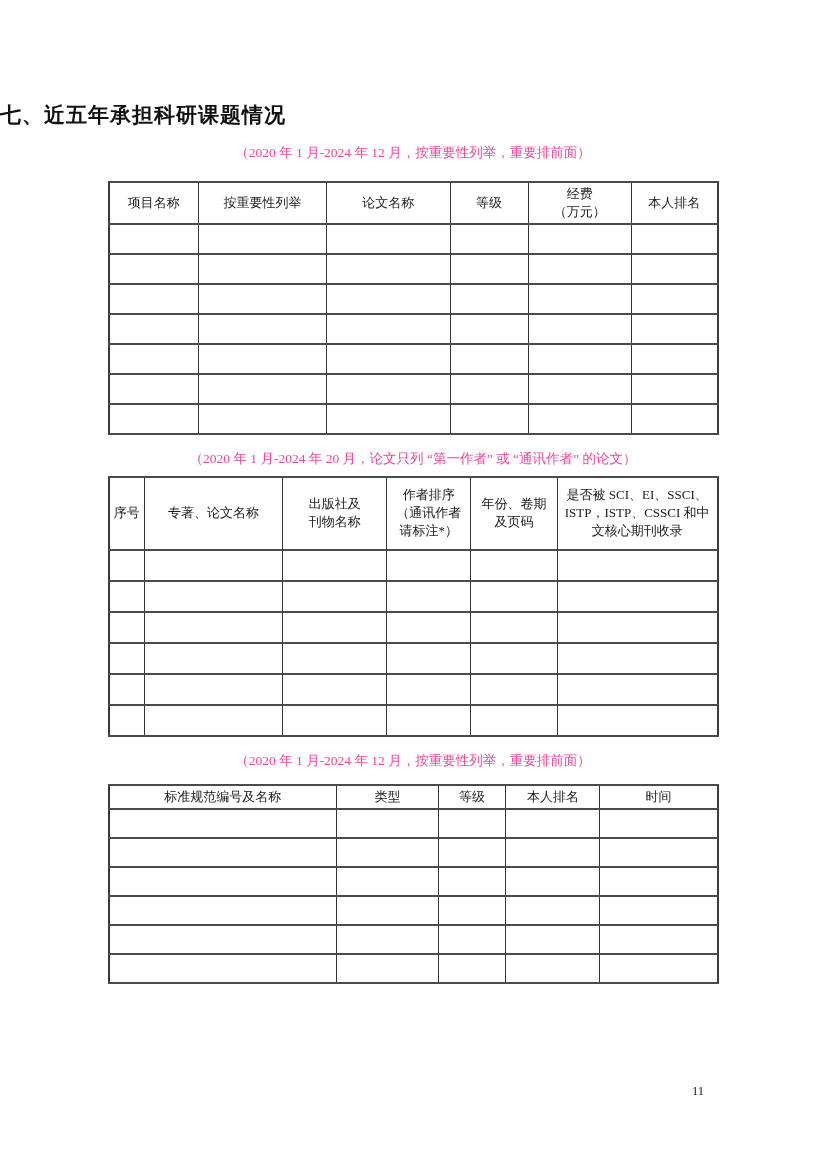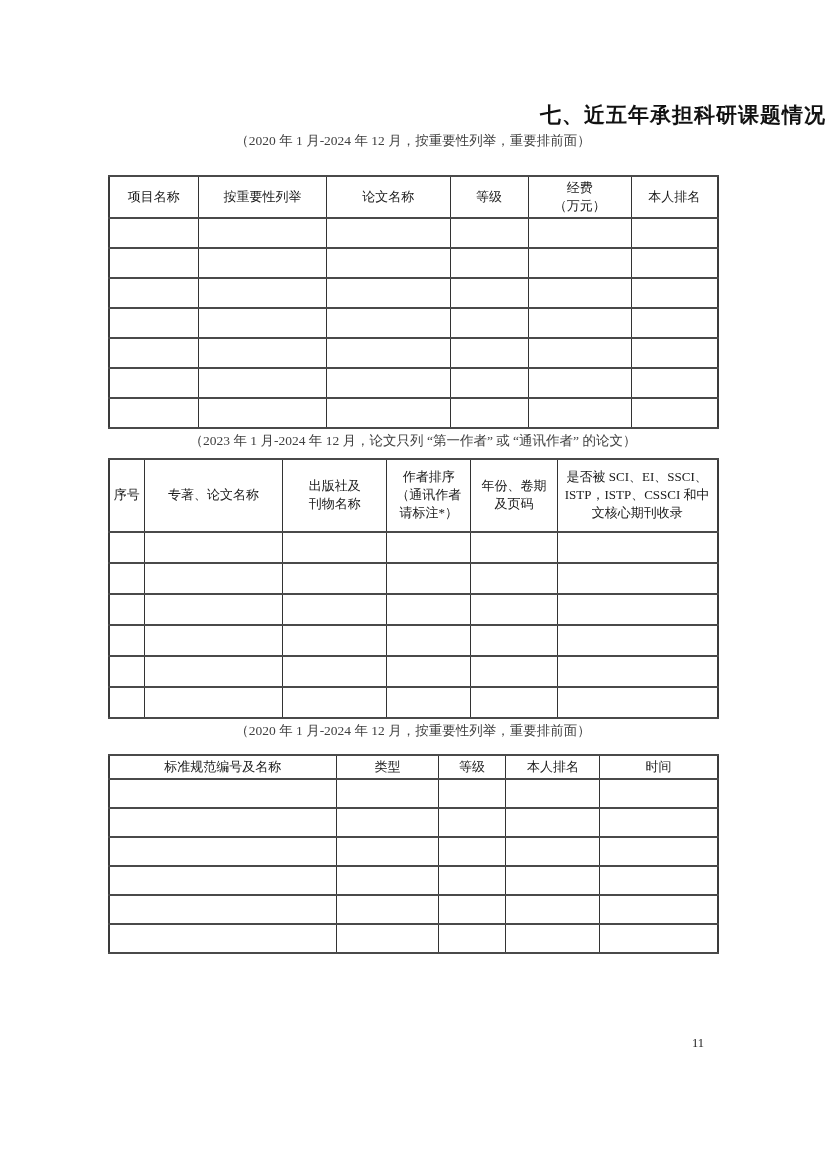--- a/index.html
+++ b/index.html
@@ -12,30 +12,30 @@
     background: #ffffff;
     color: #1a1a1a;
     font-family: "Liberation Serif", "DejaVu Serif", serif;
     overflow: hidden;
   }
   .section-title {
     font-family: "Liberation Sans", "DejaVu Sans", sans-serif;
     font-weight: 700;
     font-size: 21px;
     line-height: 28px;
-    text-align: right;
+    text-align: left;
     letter-spacing: 1px;
     color: #111111;
   }
   .section-subtitle {
     font-size: 13.5px;
     line-height: 20px;
     text-align: center;
-    color: #404040;
-    margin-top: 2px;
+    color: #ec4899;
+    margin-top: 14px;
   }
   .sec-7 .section-title { padding-top: 101px; }
   table {
     width: 611px;
     margin: 0 auto;
     border-collapse: collapse;
     table-layout: fixed;
     border: 2px solid #3a3a3a;
   }
   th, td {
@@ -48,21 +48,21 @@
   th {
     font-weight: normal;
     font-size: 13px;
     line-height: 1.38;
     text-align: center;
     vertical-align: middle;
     white-space: pre-line;
     padding: 2px 3px;
     color: #1a1a1a;
   }
-  .table-1 { margin-top: 24px; padding-left: 45px; }
+  .table-1 { margin-top: 18px; padding-left: 45px; }
   .table-1 th { height: 37px; }
   .table-1 td { height: 30px; }
   .table-2 { margin-top: 7px; }
   .table-2 th { height: 73px; }
   .table-2 td { height: 31px; }
   .table-3 { margin-top: 13px; }
   .table-3 th { height: 23px; }
   .table-3 td { height: 29px; }
   .sec-8 .section-title, .sec-9 .section-title { margin-top: 26px; }
   
@@ -70,21 +70,21 @@
   .table-1 .c3 { width: 20.3%; } .table-1 .c4 { width: 12.8%; }
   .table-1 .c5 { width: 17.0%; } .table-1 .c6 { width: 14.1%; }
   .table-2 .c1 { width: 5.9%;  } .table-2 .c2 { width: 22.7%; }
   .table-2 .c3 { width: 17.1%; } .table-2 .c4 { width: 13.8%; }
   .table-2 .c5 { width: 14.2%; } .table-2 .c6 { width: 26.3%; }
   .table-3 .c1 { width: 37.4%; } .table-3 .c2 { width: 16.7%; }
   .table-3 .c3 { width: 11.1%; } .table-3 .c4 { width: 15.4%; }
   .table-3 .c5 { width: 19.3%; }
   .page-number {
     position: absolute;
-    top: 1036px;
+    top: 1084px;
     right: 122px;
     font-size: 12.5px;
     color: #222222;
   }
 </style>
 </head>
 <body>
 
 <div class="page">
 
@@ -166,21 +166,21 @@
             <td></td>
             <td></td>
             <td></td>
             <td></td>
           </tr>
         </tbody>
     </table>
   </section>
 
   <section class="sec-8">
-    <p class="section-subtitle">（2023 年 1 月-2024 年 12 月，论文只列 “第一作者” 或 “通讯作者” 的论文）</p>
+    <p class="section-subtitle">（2020 年 1 月-2024 年 20 月，论文只列 “第一作者” 或 “通讯作者” 的论文）</p>
     <table class="table-2">
       <colgroup>
         <col class="c1">
           <col class="c2">
           <col class="c3">
           <col class="c4">
           <col class="c5">
           <col class="c6">
       </colgroup>
       <thead>

